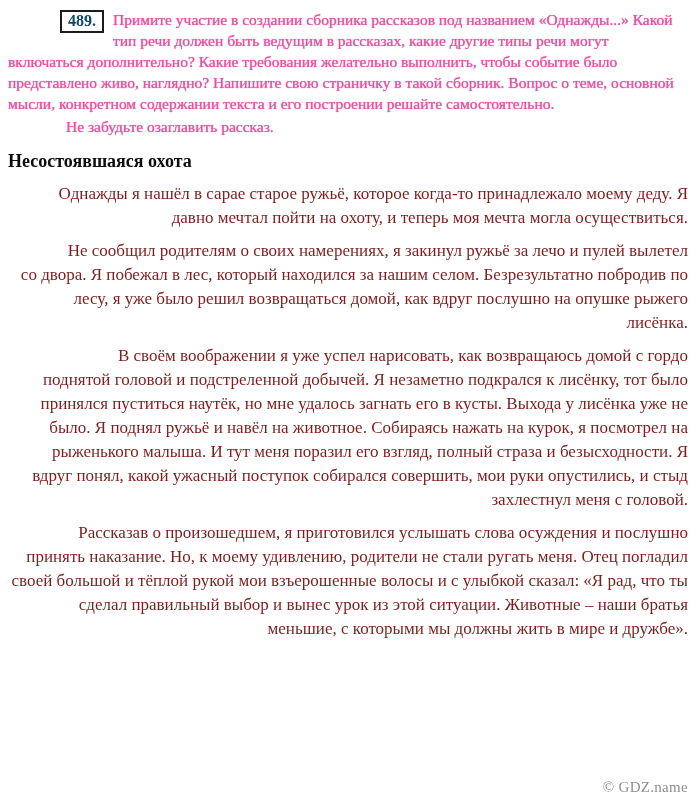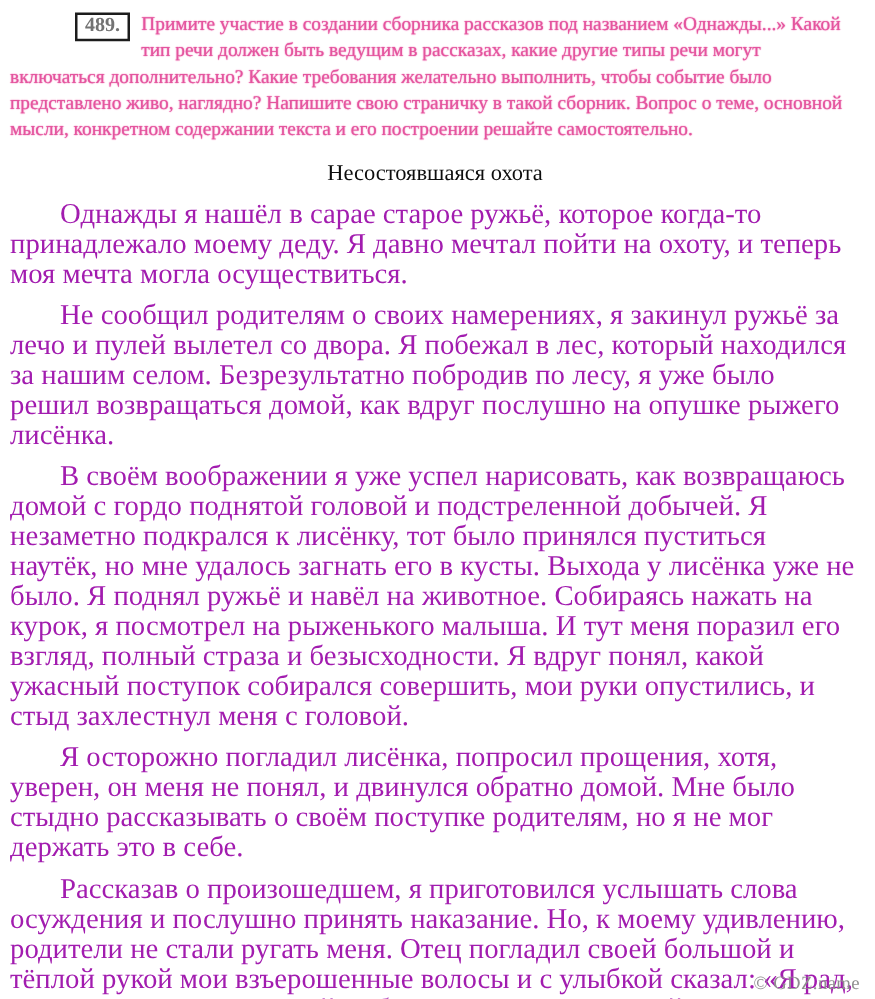--- a/index.html
+++ b/index.html
@@ -27,49 +27,49 @@
   }
   .task-number {
     float: left;
     margin-left: 52px;
     margin-right: 9px;
     margin-top: 1px;
     border: 2px solid #1c1c1c;
     padding: 0 6px 1px 6px;
     font-weight: bold;
     font-size: 16px;
-    color: #737373;
+    color: #0c4a6e;
     text-shadow: none;
     background: #ffffff;
     line-height: 18px;
   }
   .task-note {
     clear: both;
     font-size: 15.5px;
     line-height: 21px;
     color: #e4559e;
     text-shadow: 0 0 1px #ef86bd, 0 0 1px #ef86bd;
     text-indent: 58px;
     margin-top: 2px;
   }
   
   .essay-title {
     margin-top: 12px;
-    text-align: center;
-    font-weight: normal;
+    font-weight: bold;
     font-size: 18px;
     line-height: 24px;
     color: #0d0d0d;
   }
   .paragraph {
     margin-top: 9px;
-    font-size: 23px;
+    font-size: 17px;
     line-height: 24px;
     text-indent: 40px;
-    color: #a21caf;
+    color: #7f1d1d;
+    text-align: right;
   }
   
   .footer {
     position: absolute;
     right: 12px;
     bottom: 3px;
     font-size: 15px;
     color: #8f8f8f;
     letter-spacing: 0.3px;
     margin-top: 16px;
@@ -77,28 +77,28 @@
 </style>
 </head>
 <body>
 
 <div class="page">
 
   <div class="task-block">
     <span class="task-number">489.</span><span class="task-text">Примите участие в создании сборника рассказов под названием «Однажды...» Какой тип речи должен быть ведущим в рассказах, какие другие типы речи могут включаться дополнительно? Какие требования желательно выполнить, чтобы событие было представлено живо, наглядно? Напишите свою страничку в такой сборник. Вопрос о теме, основной мысли, конкретном содержании текста и его построении решайте самостоятельно.</span>
   </div>
 
+  <div class="task-note">Не забудьте озаглавить рассказ.</div>
 
   <div class="essay-title">Несостоявшаяся охота</div>
 
   <div class="paragraph">Однажды я нашёл в сарае старое ружьё, которое когда-то принадлежало моему деду. Я давно мечтал пойти на охоту, и теперь моя мечта могла осуществиться.</div>
 
   <div class="paragraph">Не сообщил родителям о своих намерениях, я закинул ружьё за лечо и пулей вылетел со двора. Я побежал в лес, который находился за нашим селом. Безрезультатно побродив по лесу, я уже было решил возвращаться домой, как вдруг послушно на опушке рыжего лисёнка.</div>
 
   <div class="paragraph">В своём воображении я уже успел нарисовать, как возвращаюсь домой с гордо поднятой головой и подстреленной добычей. Я незаметно подкрался к лисёнку, тот было принялся пуститься наутёк, но мне удалось загнать его в кусты. Выхода у лисёнка уже не было. Я поднял ружьё и навёл на животное. Собираясь нажать на курок, я посмотрел на рыженького малыша. И тут меня поразил его взгляд, полный страза и безысходности. Я вдруг понял, какой ужасный поступок собирался совершить, мои руки опустились, и стыд захлестнул меня с головой.</div>
 
-  <div class="paragraph">Я осторожно погладил лисёнка, попросил прощения, хотя, уверен, он меня не понял, и двинулся обратно домой. Мне было стыдно рассказывать о своём поступке родителям, но я не мог держать это в себе.</div>
 
   <div class="paragraph">Рассказав о произошедшем, я приготовился услышать слова осуждения и послушно принять наказание. Но, к моему удивлению, родители не стали ругать меня. Отец погладил своей большой и тёплой рукой мои взъерошенные волосы и с улыбкой сказал: «Я рад, что ты сделал правильный выбор и вынес урок из этой ситуации. Животные – наши братья меньшие, с которыми мы должны жить в мире и дружбе».</div>
 
   <div class="footer">© GDZ.name</div>
 
 </div>
 
 </body></html>

